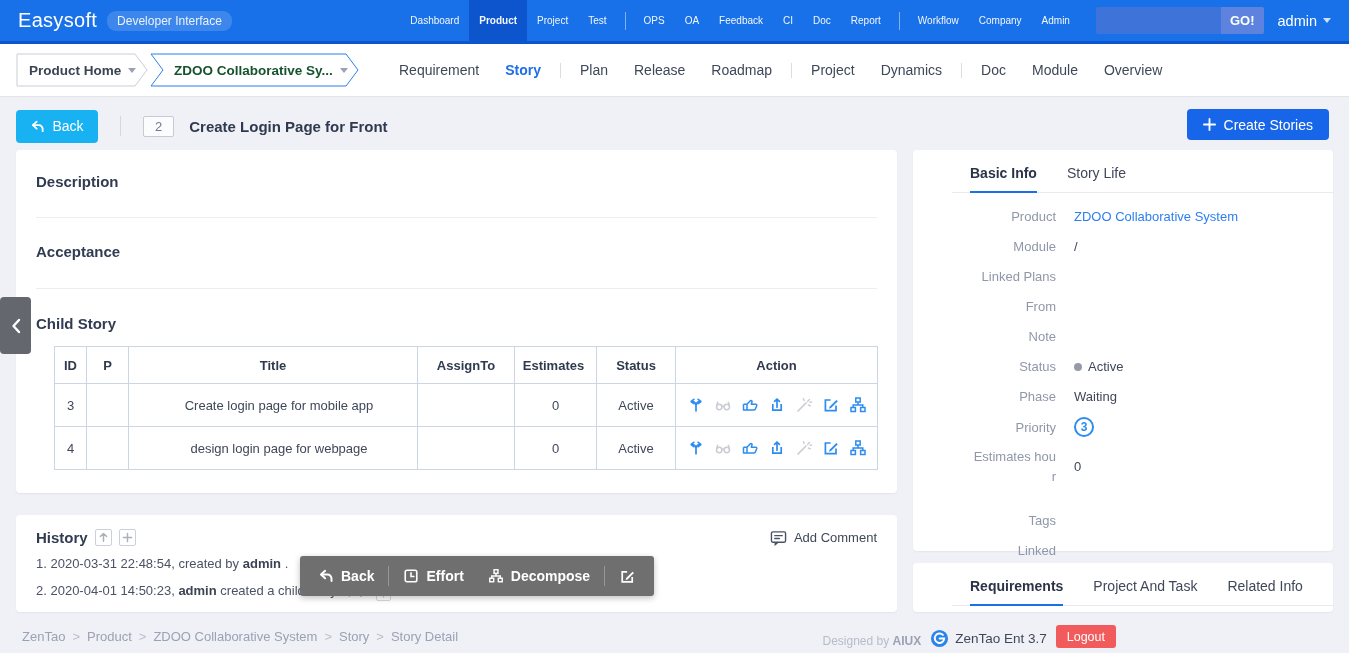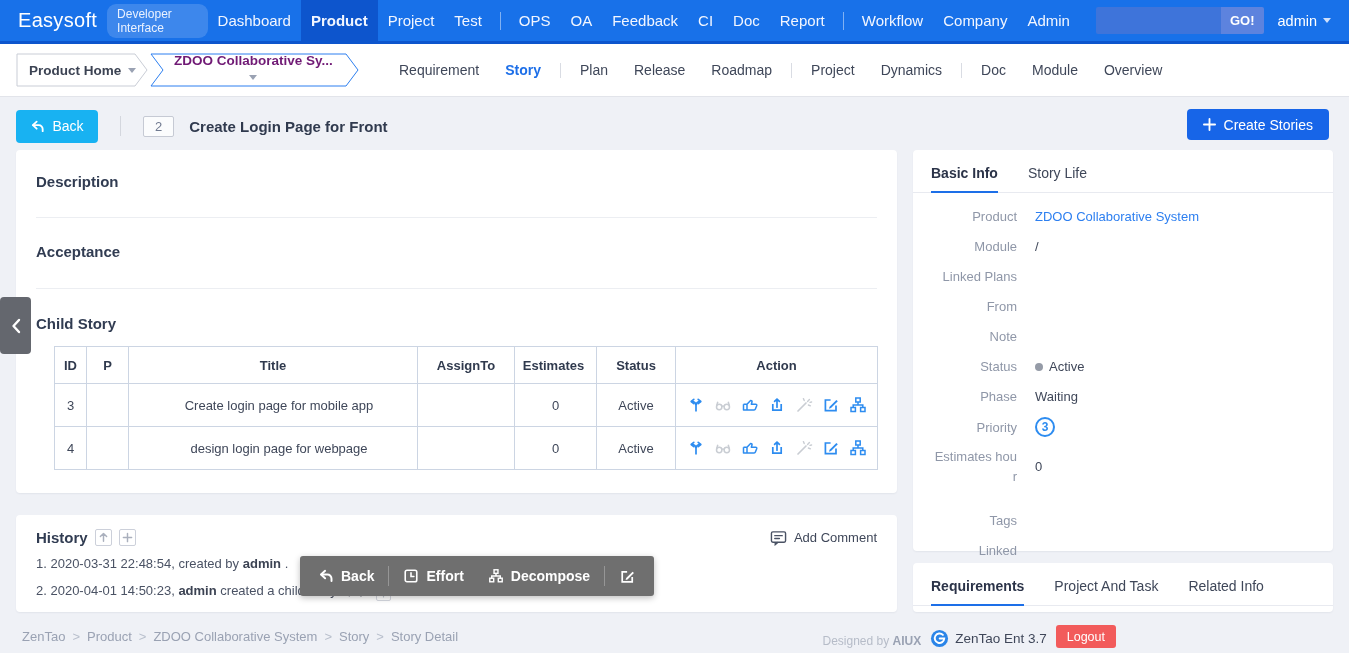--- a/index.html
+++ b/index.html
@@ -4,21 +4,21 @@
 <style>
   * { margin:0; padding:0; box-sizing:border-box; }
   html,body { width:1349px; height:653px; overflow:hidden; }
   body { font-family:"Liberation Sans","DejaVu Sans",sans-serif; background:#eff1f6; position:relative; font-size:13px; color:#3f4759; }
 
   
   .topnav { position:absolute; left:0; top:0; width:1349px; height:44px; background:#1871e9; border-bottom:3px solid #0d55cd; display:flex; align-items:center; padding:0 18px; color:#fff; }
   .logo { font-size:20px; font-weight:500; letter-spacing:.3px; margin-right:10px; }
   .dev-badge { background:rgba(255,255,255,.16); border-radius:9px; font-size:12px; padding:3px 10px; color:#eaf2ff; }
   .topnav-menu { display:flex; align-items:center; height:41px; margin-left:auto; }
-  .topnav-item { padding:0 10px; height:41px; display:flex; align-items:center; font-size:15px; color:#f2f6ff; cursor:pointer; }
+  .topnav-item { padding:0 10px; height:41px; display:flex; align-items:center; font-size:10px; color:#f2f6ff; cursor:pointer; }
   .topnav-item.active { background:#0d55cd; font-weight:bold; }
   .vsep { width:1px; height:18px; background:rgba(255,255,255,.45); margin:0 8px; }
   .search-wrap { display:flex; align-items:center; height:27px; margin:0 14px 0 16px; }
   .search-input { width:125px; height:27px; background:#3e74da; border:none; outline:none; border-radius:2px 0 0 2px; color:#fff; padding:0 8px; font-size:13px; }
   .go-btn { height:27px; background:#5d83de; border:none; color:#fff; font-size:13px; font-weight:bold; border-radius:0 2px 2px 0; padding:0 9px; cursor:pointer; }
   .user-menu { display:flex; align-items:center; gap:6px; font-size:14.5px; cursor:pointer; }
   .caret-down { width:0; height:0; border-left:4px solid transparent; border-right:4px solid transparent; border-top:5px solid #cfe0fb; }
 
   
   .subnav { position:absolute; left:0; top:44px; width:1349px; height:53px; background:#fff; border-bottom:1px solid #e2e4ea; display:flex; align-items:center; padding:0 16px; }
@@ -33,21 +33,21 @@
 
   
   .toolbar-row { position:absolute; left:16px; top:109px; width:1317px; height:34px; display:flex; align-items:center; }
   .back-btn { width:82px; height:33px; background:#18b2f2; border:none; border-radius:4px; color:#fff; font-size:14px; display:flex; align-items:center; justify-content:center; gap:7px; cursor:pointer; }
   .tb-sep { width:1px; height:20px; background:#d4d7de; margin:0 22px; }
   .id-badge { border:1px solid #c6cad4; background:#fbfcfd; border-radius:2px; color:#707a90; font-size:13px; padding:2px 11px; }
   .story-title { margin-left:15px; font-size:15px; font-weight:bold; color:#303a4e; }
   .create-btn { position:absolute; right:4px; top:0; height:31px; background:#1765e8; border:none; border-radius:4px; color:#fff; font-size:14px; padding:0 16px; display:flex; align-items:center; gap:8px; cursor:pointer; }
 
   
-  .panel { position:absolute; background:#fff; border-radius:4px; box-shadow:0 1px 2px rgba(25,35,60,.06); }
+  .panel { position:absolute; background:#fff; border-radius:4px; box-shadow:0 1px 2px rgba(25,35,60,.06);padding-left:39px; }
   .panel-main { left:16px; top:150px; width:881px; height:343px; padding:0 20px; }
   .sec-h { font-size:15px; font-weight:bold; color:#313c52; }
   .sec-div { border-bottom:1px solid #eceef2; }
 
   
   .cs-table-wrap { margin:14px 0 0 18px; }
   table.cs { border-collapse:collapse; width:823px; table-layout:fixed; }
   table.cs th, table.cs td { border:1px solid #ccd5e3; font-size:13px; }
   table.cs th { height:37px; color:#303a4e; text-align:center; font-weight:bold; background:#fff; }
   table.cs td { height:43px; text-align:center; color:#3f4759; }
@@ -139,21 +139,21 @@
       </svg>
     <div class="crumb-label" style="left:13px; color:#3c4353;">
       <span data-interactable="false">Product Home</span>
       <span class="caret-gray" data-interactable="false"></span>
     </div>
   </div>
   <div class="crumb-box" style="width:210px; margin-left:2px;" data-interactable="true">
     <svg width="210" height="34" viewBox="0 0 210 34">
         <polygon points="1,1 196,1 208,17 196,33 1,33 13,17" fill="#ffffff" stroke="#2d7ff0"></polygon>
       </svg>
-    <div class="crumb-label" style="left:24px; color:#701a75;flex-direction:column;">
+    <div class="crumb-label" style="left:24px; color:#14532d;">
       <span data-interactable="false">ZDOO Collaborative Sy...</span>
       <span class="caret-gray" data-interactable="false"></span>
     </div>
   </div>
   <div class="subnav-menu" data-interactable="false">
     <div class="subnav-item" data-interactable="true">Requirement</div>
     <div class="subnav-item active" data-interactable="true">Story</div>
     <div class="subsep" data-interactable="false"></div>
     <div class="subnav-item" data-interactable="true">Plan</div>
     <div class="subnav-item" data-interactable="true">Release</div>

